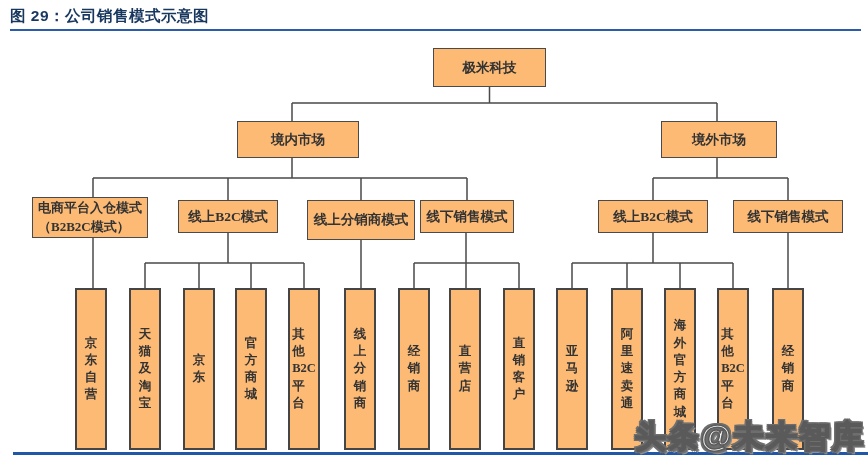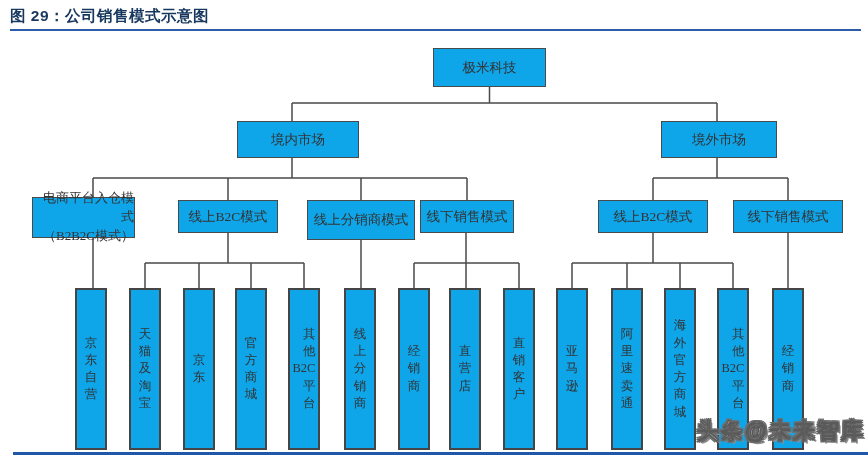--- a/index.html
+++ b/index.html
@@ -16,35 +16,35 @@
     position:absolute; left:10px; top:29px; width:851px; height:2px;
     background:#2A5CAA;
   }
   .bottom-rule {
     position:absolute; left:13px; top:452px; width:855px; height:3px;
     background:#2157A8; z-index:4;
   }
   svg.connectors { position:absolute; left:0; top:0; z-index:1; }
   .node {
     position:absolute; box-sizing:border-box; z-index:2;
-    border:1.5px solid #4a4a4a; background:#0ea5e9;
+    border:1.5px solid #4a4a4a; background:#fdba74;
     display:flex; align-items:center; justify-content:center;
-    text-align:right; color:#333333;
-    font-size:13.5px; font-weight:normal; line-height:1.3;
+    text-align:left; color:#333333;
+    font-size:13.5px; font-weight:bold; line-height:1.3;
     white-space:pre-line;
   }
   .mode-wide { font-size:13px; line-height:1.45; }
   .vnode {
     border-width:2px; border-color:#454545;
     font-size:12.5px; line-height:1.38; padding:2px 0;
   }
   .watermark {
     position:absolute; right:3px; top:416px; z-index:5;
     font-family:"Liberation Sans", sans-serif;
-    font-size:22px; font-weight:normal; letter-spacing:2px; white-space:nowrap;
+    font-size:31px; font-weight:bold; letter-spacing:2px; white-space:nowrap;
     color:#ffffff;
     -webkit-text-stroke:1.5px #5a5a5a;
     text-shadow:
       -2px -2px 0 #6e6e6e, 2px -2px 0 #6e6e6e,
       -2px 2px 0 #6e6e6e, 2px 2px 0 #6e6e6e,
       0 -2px 0 #6e6e6e, 0 2px 0 #6e6e6e,
       -2px 0 0 #6e6e6e, 2px 0 0 #6e6e6e,
       3px 3px 0 #909090;
   }
 </style>
@@ -68,21 +68,21 @@
       <path d="M653 233 V263 M572 263 H733 M572 263 V288 M627 263 V288 M680 263 V288 M733 263 V288"></path>
       <path d="M788 233 V288"></path>
     </g>
   </svg>
 
   <div class="node" style="left:433px; top:48px; width:113px; height:39px;">极米科技</div>
 
   <div class="node" style="left:237px; top:121px; width:122px; height:37px;">境内市场</div>
   <div class="node" style="left:661px; top:121px; width:116px; height:37px;">境外市场</div>
 
-  <div class="node mode-wide" style="left:32px; top:197px; width:103px; height:41px;">电商平台入仓模式
+  <div class="node mode-wide" style="left:32px; top:197px; width:116px; height:41px;">电商平台入仓模式
 （B2B2C模式）</div>
   <div class="node" style="left:178px; top:200px; width:100px; height:33px;">线上B2C模式</div>
   <div class="node" style="left:307px; top:200px; width:108px; height:40px;">线上分销商模式</div>
   <div class="node" style="left:420px; top:200px; width:94px; height:33px;">线下销售模式</div>
   <div class="node" style="left:598px; top:200px; width:110px; height:33px;">线上B2C模式</div>
   <div class="node" style="left:733px; top:200px; width:110px; height:33px;">线下销售模式</div>
 
   <div class="node vnode" style="left:75px;  top:288px; width:32px; height:162px;">京
 东
 自

